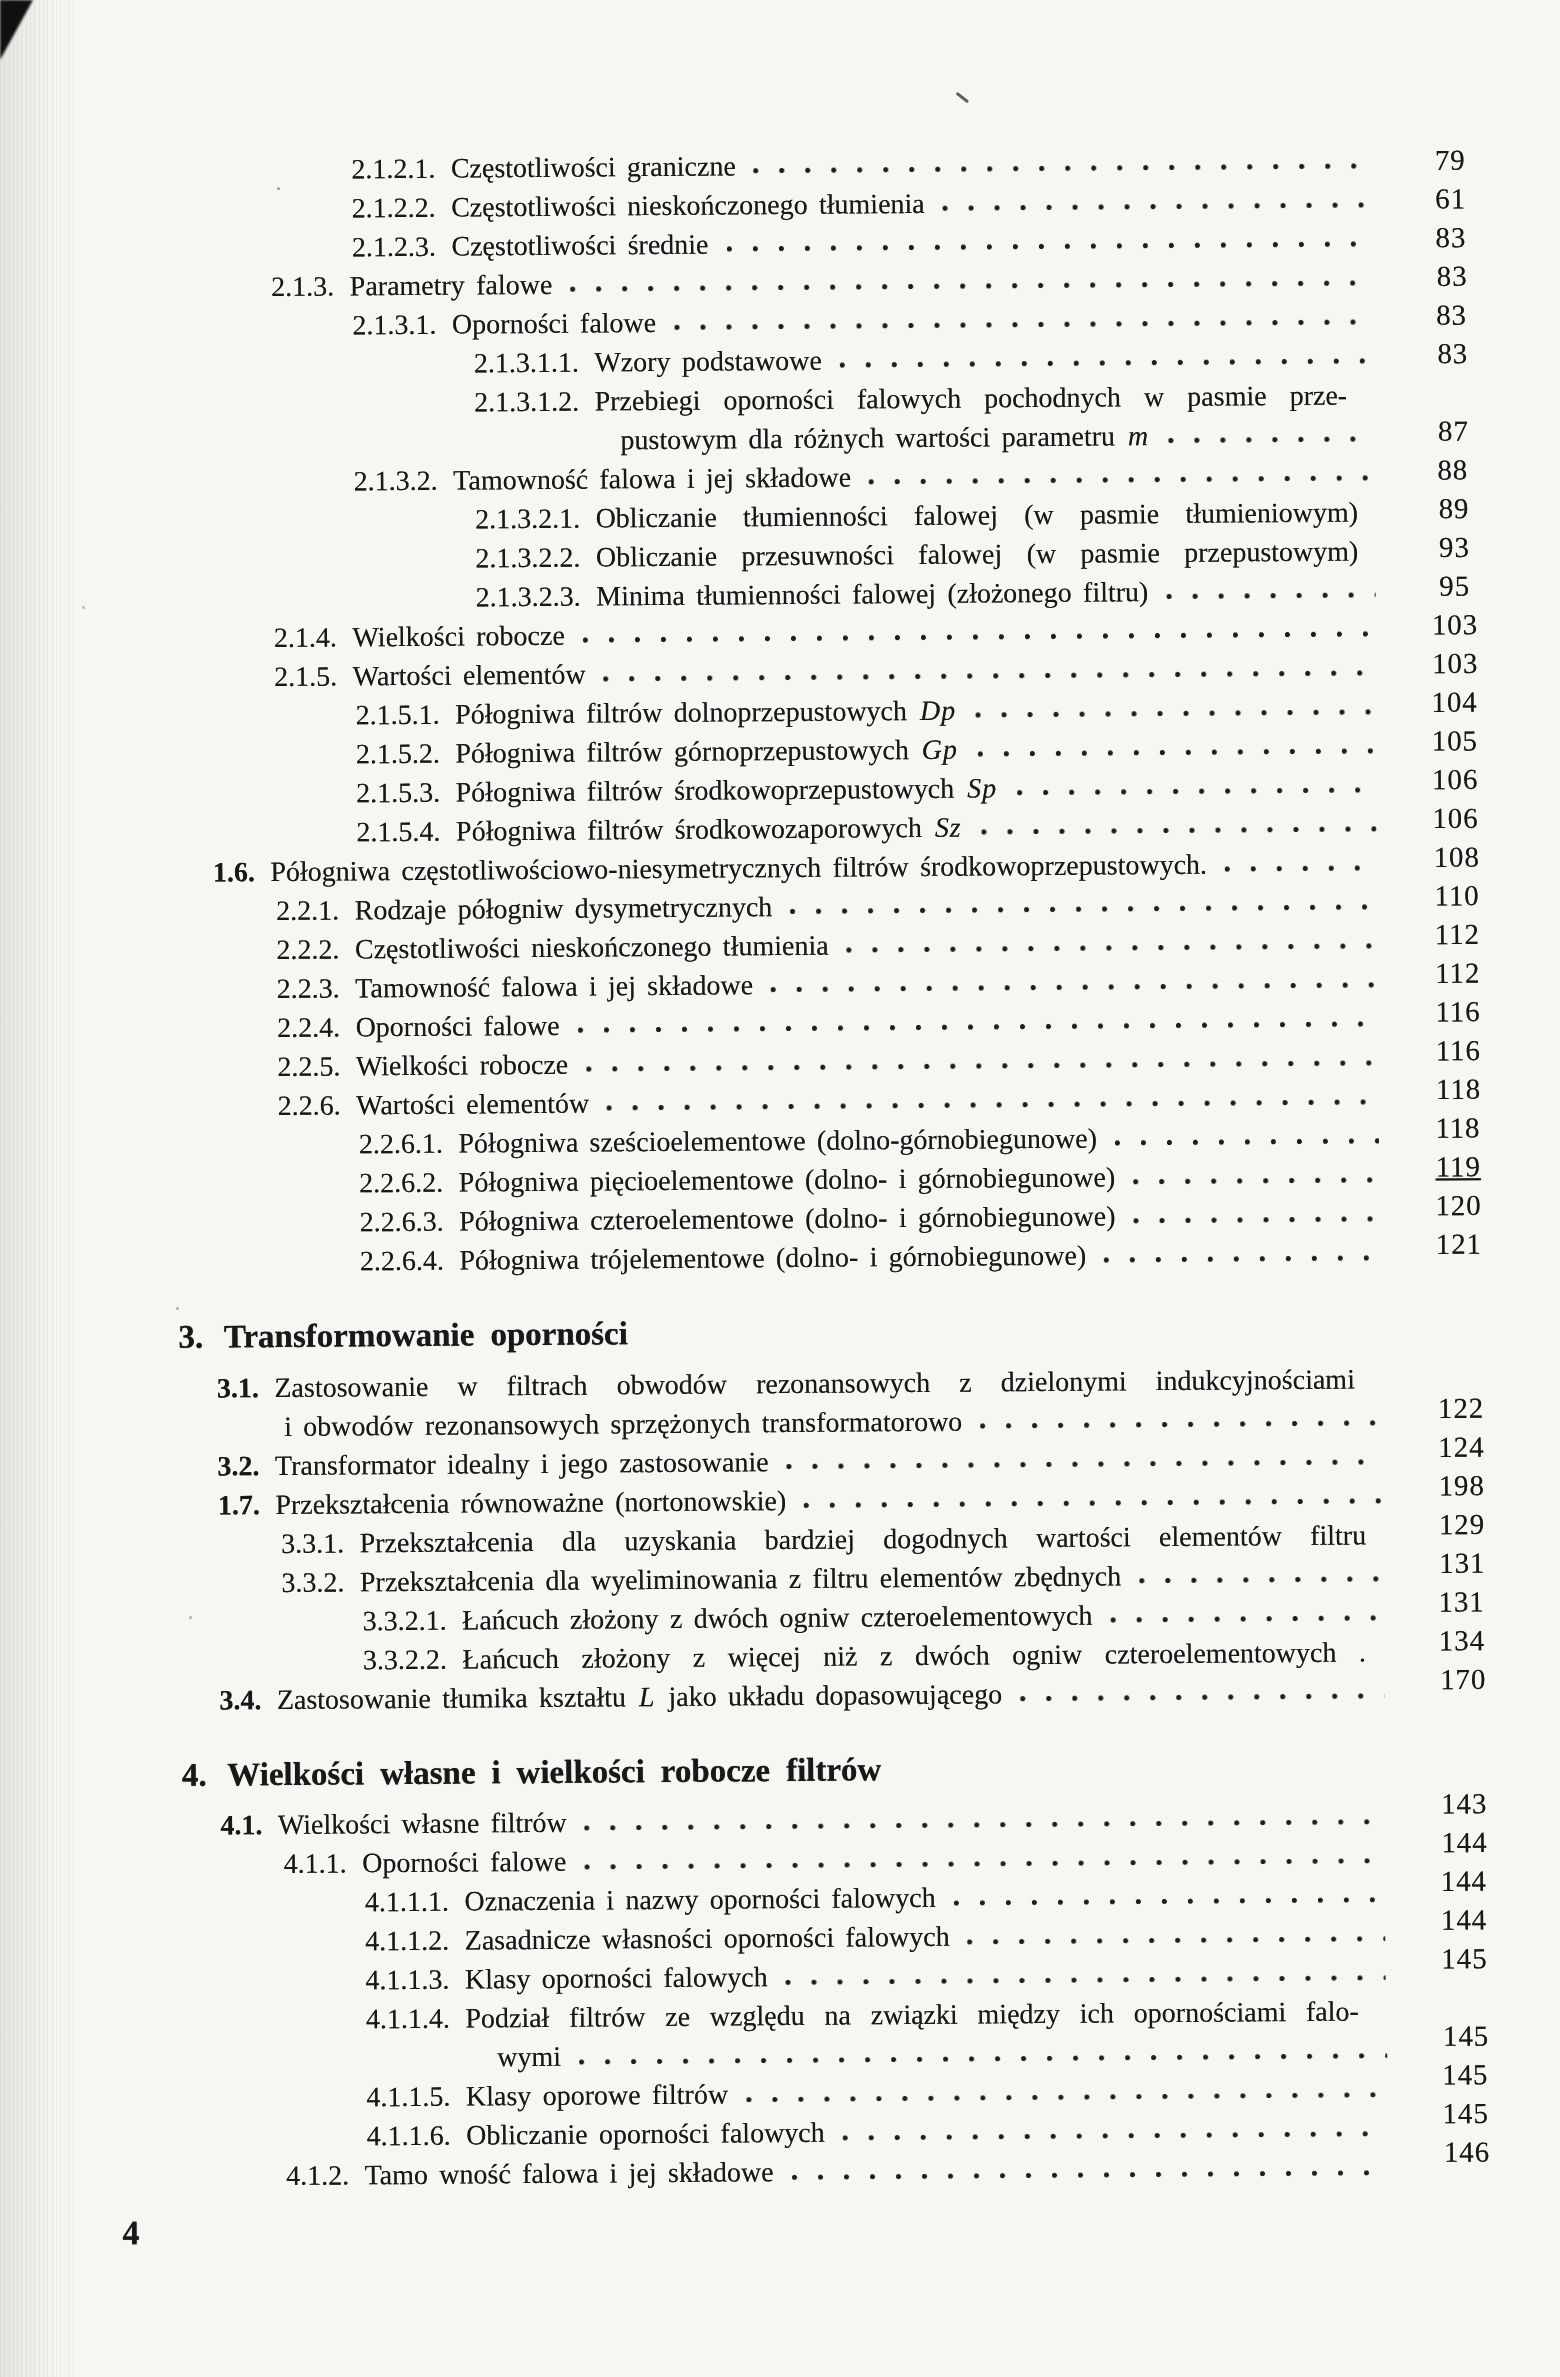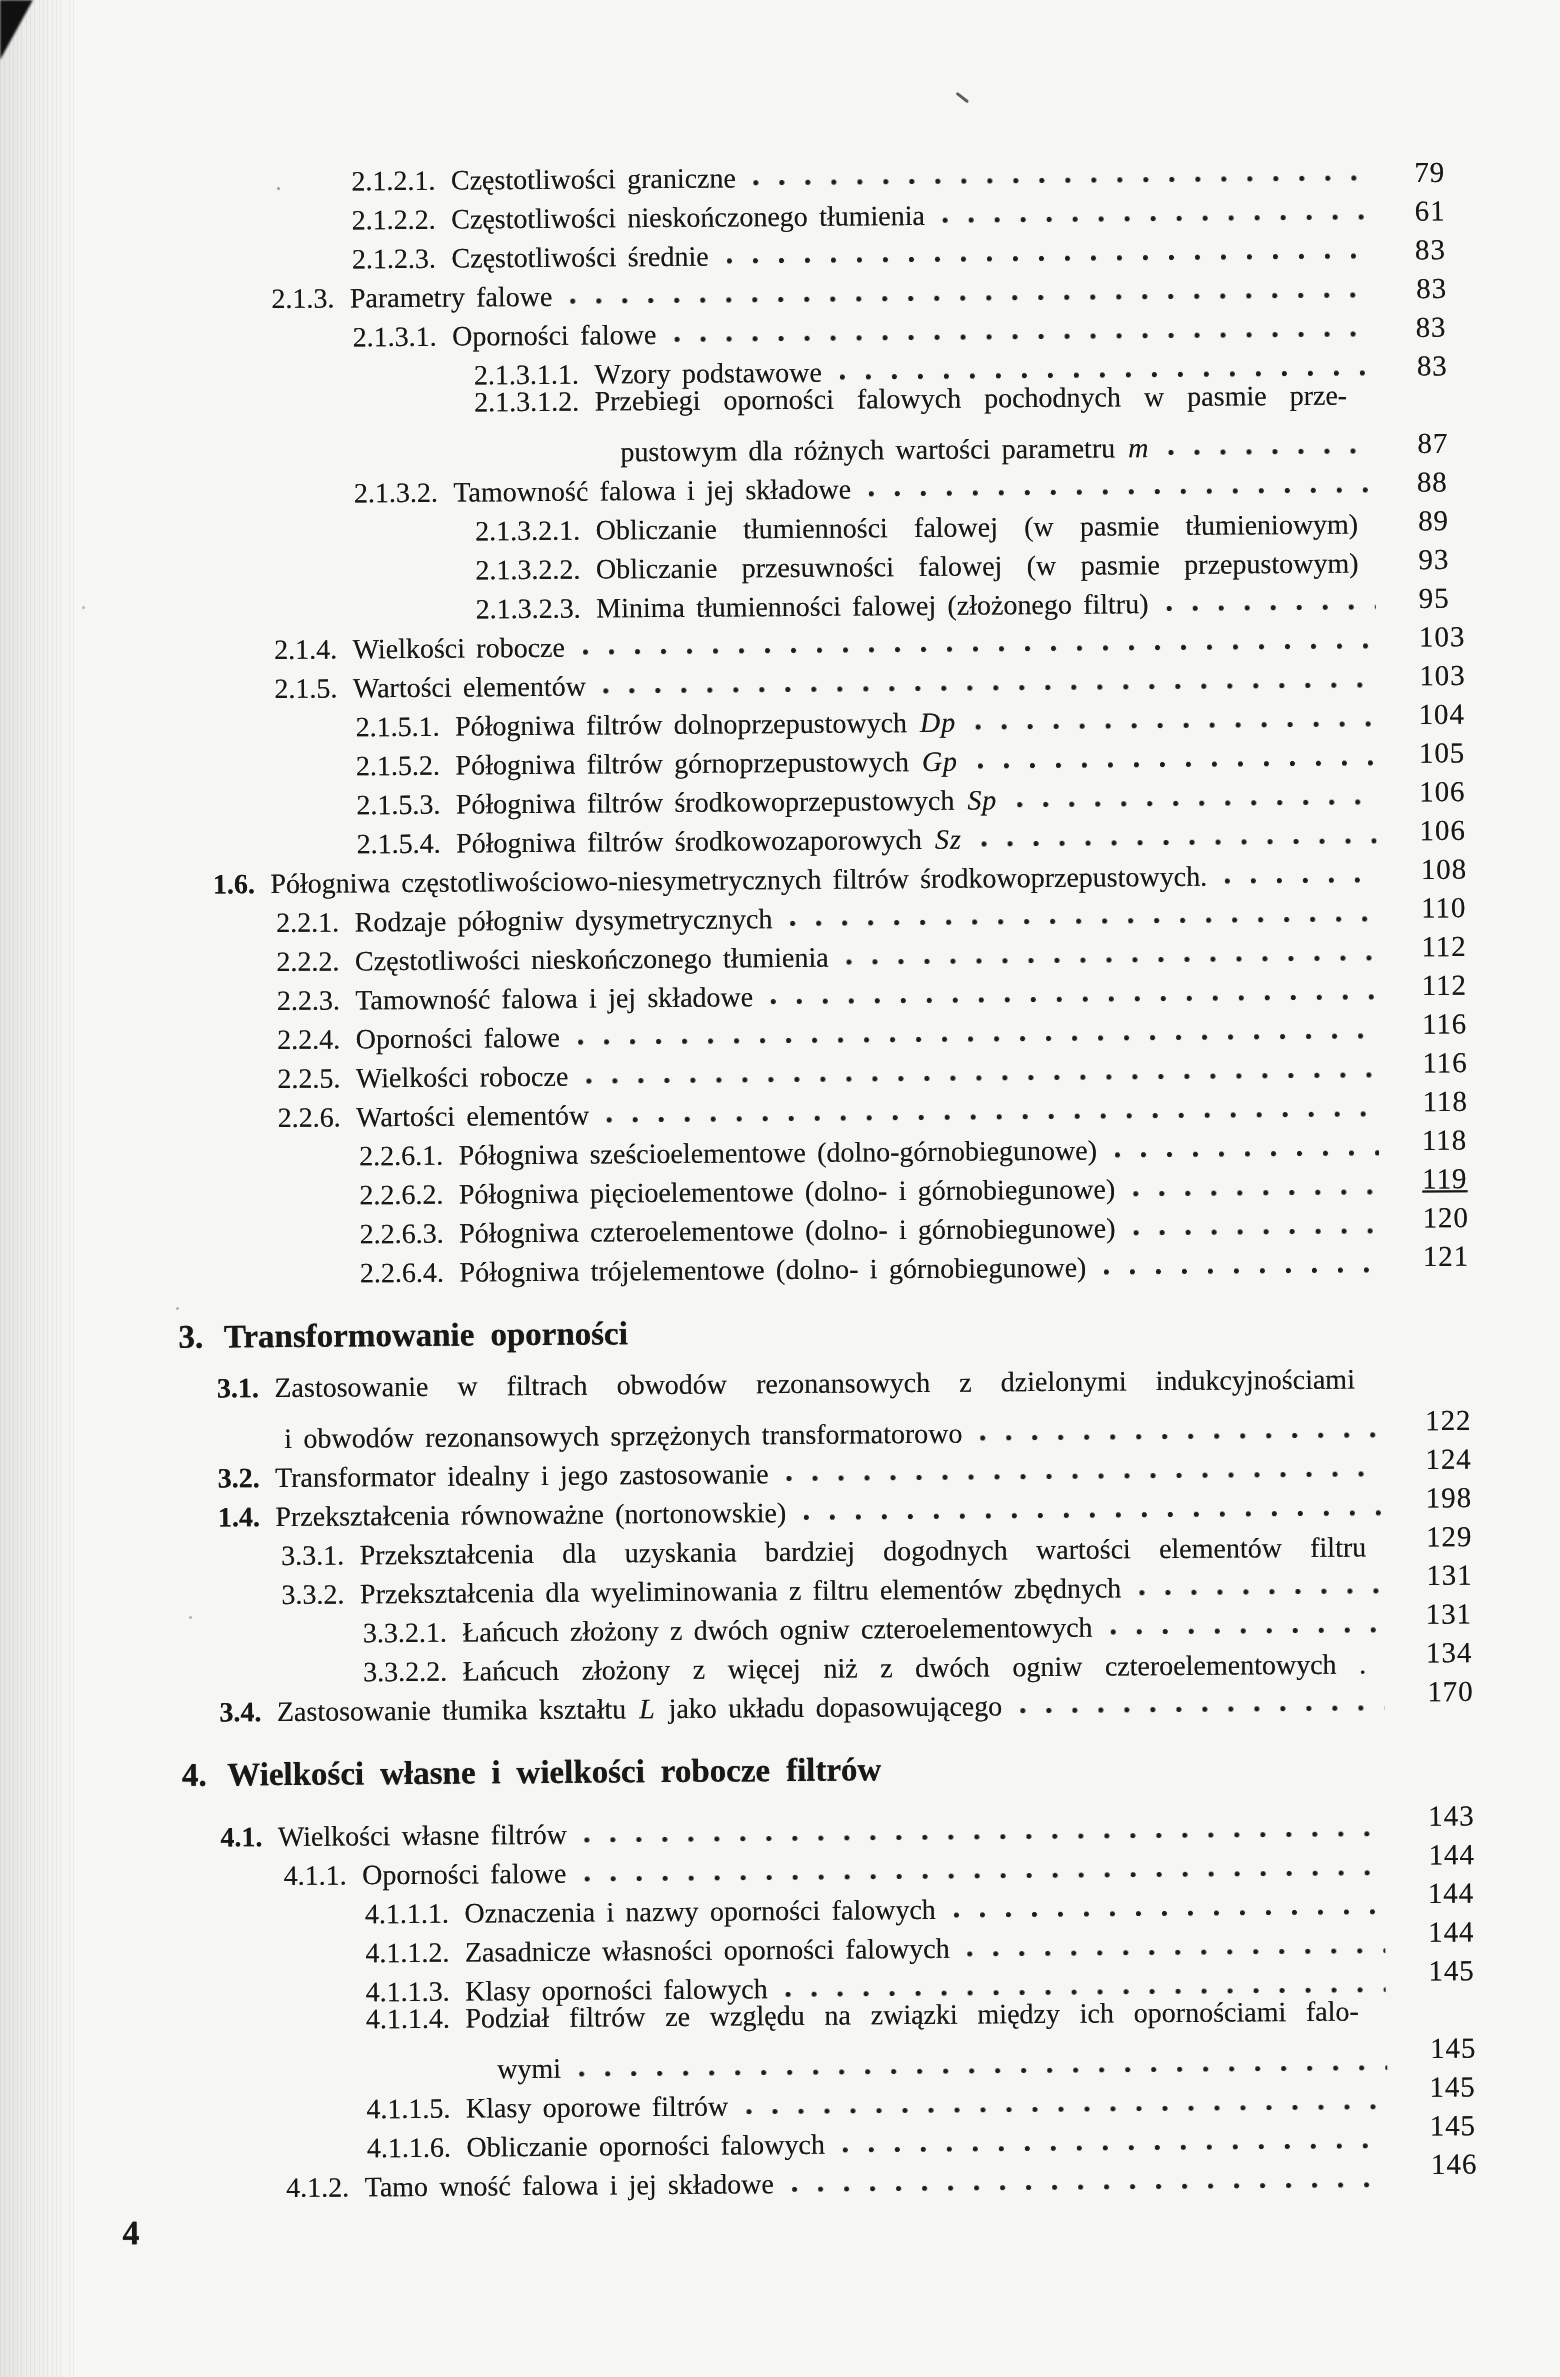--- a/index.html
+++ b/index.html
@@ -43,22 +43,22 @@
     text-align:justify;text-align-last:justify;
   }
   .row .t i{font-style:italic;letter-spacing:0.9px;padding:0 1.7px;}
   .leader{
     flex:1 1 26px;min-width:0;height:7.7px;align-self:baseline;
     margin:0 43px 0 17px;
     background-image:radial-gradient(circle at 3.4px 3.4px,#1d1d1d 2.1px,rgba(0,0,0,0) 2.9px);
     background-size:26px 7.7px;background-repeat:repeat-x;background-position:left bottom;
   }
   .page{
-    flex:0 0 auto;min-width:72px;text-align:left;
-    font-size:29px;letter-spacing:0.9px;margin-top:12px;
+    flex:0 0 auto;min-width:72px;text-align:center;
+    font-size:29px;letter-spacing:0.9px;
   }
   .row.heading{
     margin-top:33px;height:45px;line-height:45px;
     font-weight:700;font-size:33px;word-spacing:7.7px;
     text-shadow:0 0 0.7px rgba(10,10,10,.8);
   }
   .row.heading .num{margin-right:20.6px;}
   .row.after-heading{margin-top:8.6px;}
   #footer-num{
     position:absolute;left:105px;top:2209px;
@@ -261,21 +261,21 @@
         <div class="leader"></div>
         <span class="page" style="transform: translateY(-8.8px); font-family: Liberation Serif, serif;">122</span>
       </div>
       <div class="row" style="margin-left: 206px; width: 1280px;">
         <span class="num b">3.2.</span>
         <span class="t">Transformator idealny i jego zastosowanie</span>
         <div class="leader"></div>
         <span class="page" style="transform: translateY(-9px);">124</span>
       </div>
       <div class="row" style="margin-left: 206px; width: 1280px;">
-        <span class="num b">1.4.</span>
+        <span class="num b">1.7.</span>
         <span class="t">Przekształcenia równoważne (nortonowskie)</span>
         <div class="leader"></div>
         <span class="page" style="transform: translateY(-9.4px);">198</span>
       </div>
       <div class="row just" style="margin-left: 269px; width: 1217px;">
         <span class="num">3.3.1.</span>
         <span class="t" style="padding-right: 60px;">Przekształcenia dla uzyskania bardziej dogodnych wartości elementów filtru</span>
         <span class="page" style="transform: translateY(-9.6px);">129</span>
       </div>
       <div class="row" style="margin-left: 269px; width: 1217px;">

